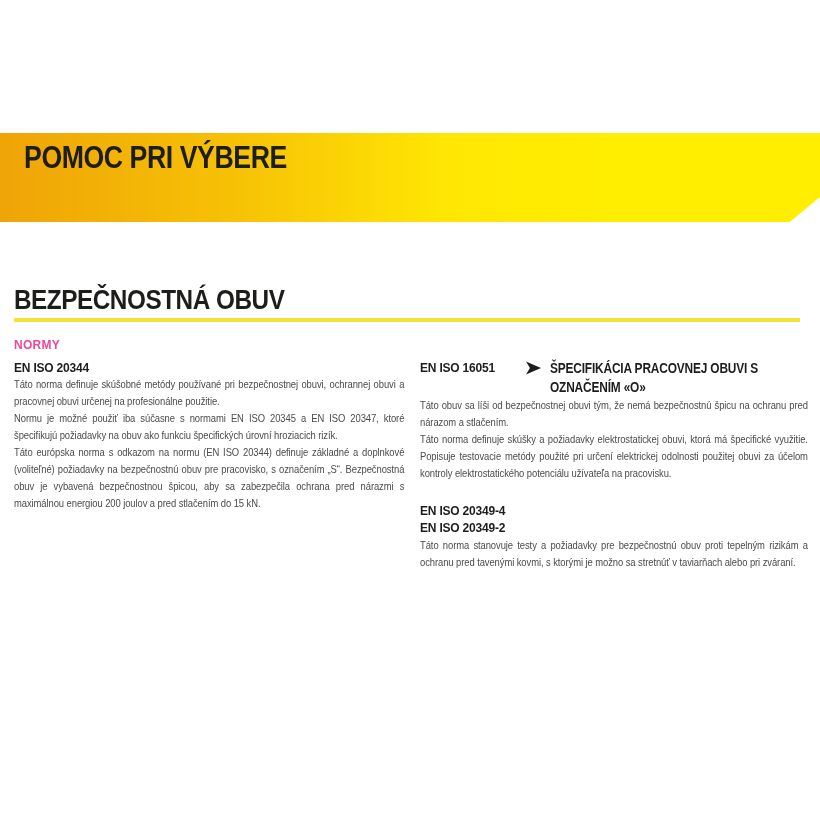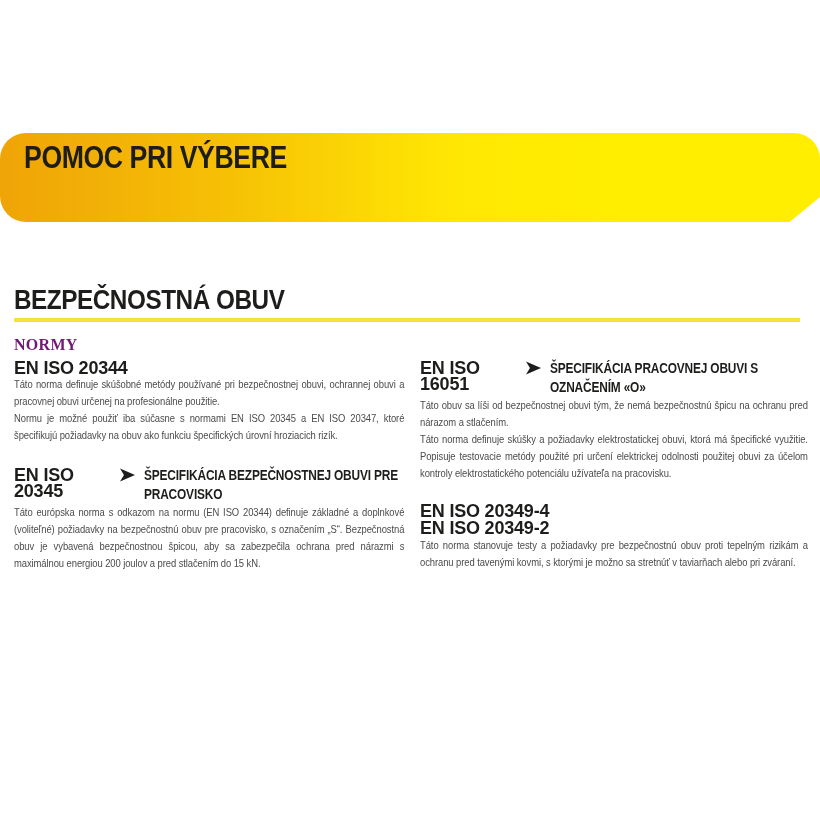--- a/index.html
+++ b/index.html
@@ -10,21 +10,20 @@
     overflow: hidden;
   }
   .page { position: relative; width: 820px; height: 820px; background: #ffffff; }
 
   
   .banner {
     position: absolute; left: 0; top: 133px;
     width: 820px; height: 89px;
     background: linear-gradient(90deg, #efa407 0%, #f7c305 30%, #ffe703 55%, #ffee00 75%, #ffee00 100%);
     clip-path: polygon(0 0, 100% 0, 100% 72%, 96.3% 100%, 0 100%);
-    border-radius: 26px;
   }
   .banner-title {
     margin: 0; padding: 6px 0 0 28px;
     font-size: 31px; font-weight: 700; line-height: 38px;
     color: #1d1d1b; letter-spacing: -0.5px; white-space: nowrap;
     transform: scaleX(0.86); transform-origin: 0 50%;
   }
 
   
   .content { position: absolute; left: 14px; top: 284px; width: 792px; }
@@ -33,25 +32,25 @@
     color: #1d1d1b; letter-spacing: -0.5px; white-space: nowrap;
     transform: scaleX(0.9); transform-origin: 0 50%;
   }
   .rule { height: 4px; width: 786px; margin-top: 2px; background: #f6e23b; }
 
   .cols { display: flex; margin-top: 16px; }
   .col-left  { width: 390px; }
   .col-right { width: 388px; margin-left: 16px; padding-top: 21px; }
 
   .norms-label {
-    font-size: 16px; font-weight: 700; line-height: 14px;
-    color: #701a75; letter-spacing: 0.3px; font-family: Liberation Serif, serif;
+    font-size: 12px; font-weight: 700; line-height: 14px;
+    color: #ec4899; letter-spacing: 0.3px;
   }
   .code {
-    font-size: 18px; font-weight: 700; line-height: 16px;
+    font-size: 12px; font-weight: 700; line-height: 16px;
     color: #1d1d1b; letter-spacing: -0.2px;
   }
   .code-block { line-height: 17px; }
   .code-block .code { line-height: 17px; }
   .mt8  { margin-top: 8px; }
   .mt20 { margin-top: 20px; }
   .mt21 { margin-top: 21px; }
   .mt22 { margin-top: 22px; }
 
   p.body {
@@ -96,29 +95,20 @@
 
       <div class="col-left">
 
         <div class="norms-label">NORMY</div>
 
         <div class="code mt8">EN ISO 20344</div>
 
         <p class="body pt6">Táto norma definuje skúšobné metódy používané pri bezpečnostnej obuvi, ochrannej obuvi a pracovnej obuvi určenej na profesionálne použitie.</p>
         <p class="body pt6">Normu je možné použiť iba súčasne s normami EN ISO 20345 a EN ISO 20347, ktoré špecifikujú požiadavky na obuv ako funkciu špecifických úrovní hroziacich rizík.</p>
 
-        <div class="norm-row mt22">
-          <div class="code">EN ISO 20345</div>
-          <span class="arrow">
-            <svg width="15" height="14" viewBox="0 0 16 14" aria-hidden="true">
-              <polygon points="0,0 16,7 0,14 4.2,7" fill="#1d1d1b"></polygon>
-            </svg>
-          </span>
-          <h3 class="norm-title">ŠPECIFIKÁCIA BEZPEČNOSTNEJ OBUVI PRE PRACOVISKO</h3>
-        </div>
 
         <p class="body pt11">Táto európska norma s odkazom na normu (EN ISO 20344) definuje základné a doplnkové (voliteľné) požiadavky na bezpečnostnú obuv pre pracovisko, s označením „S“. Bezpečnostná obuv je vybavená bezpečnostnou špicou, aby sa zabezpečila ochrana pred nárazmi s maximálnou energiou 200 joulov a pred stlačením do 15 kN.</p>
 
       </div>
 
       <div class="col-right">
 
         <div class="norm-row">
           <div class="code">EN ISO 16051</div>
           <span class="arrow">

